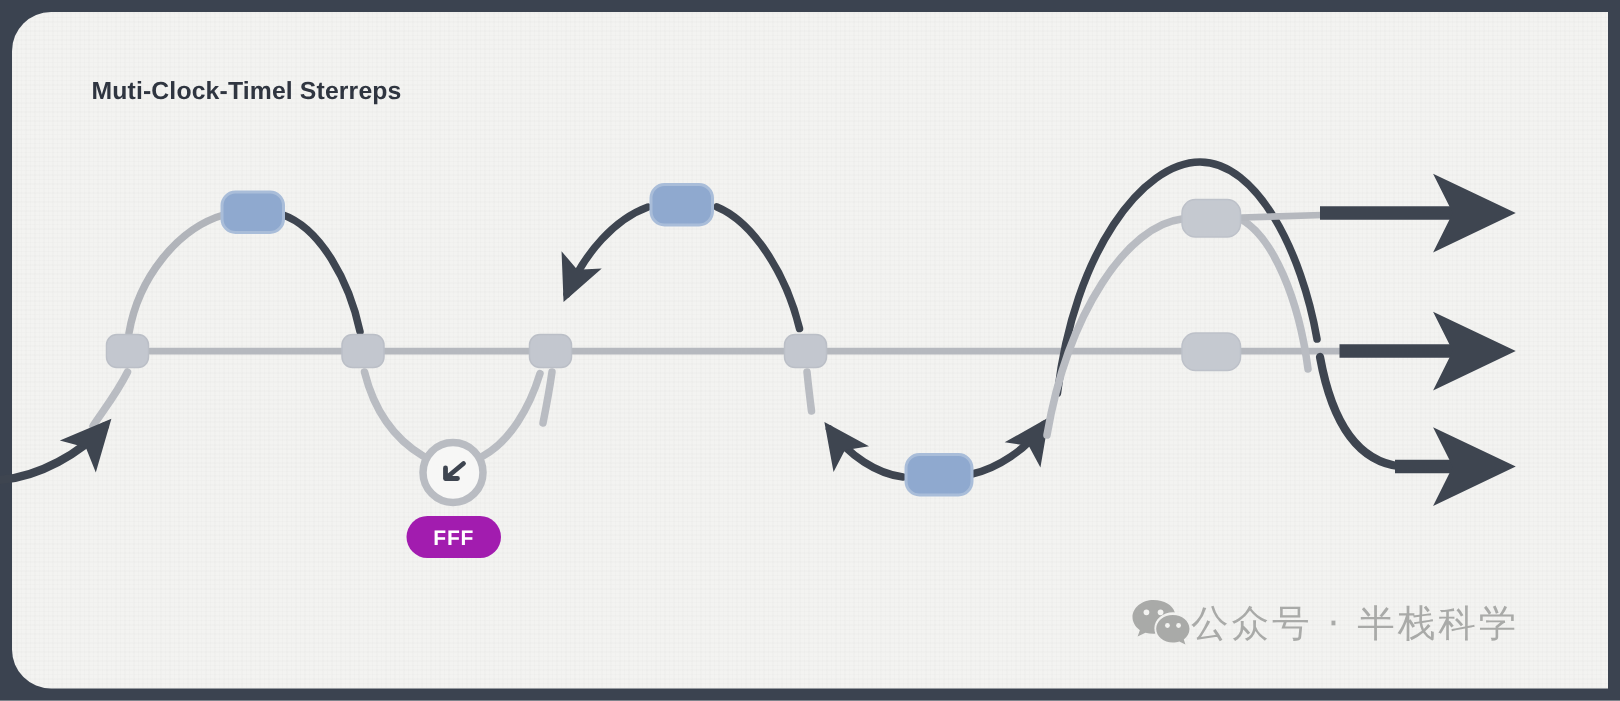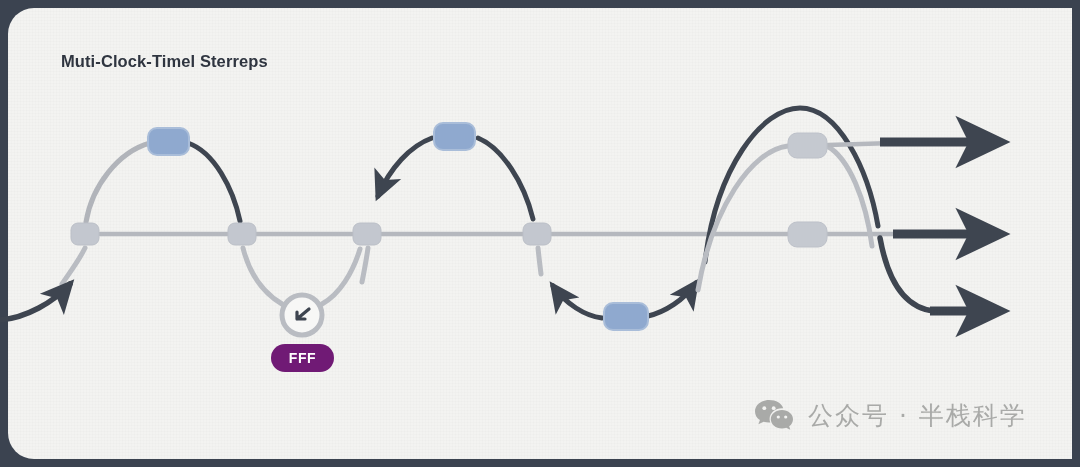--- a/index.html
+++ b/index.html
@@ -45,34 +45,34 @@
     margin-left:11px;
   }
 
   .stage{position:absolute;left:0;top:0;width:1080px;height:467px;}
 
   
   .fff-pill{
     position:absolute;
     left:271px;top:344px;
     width:63px;height:28px;
-    background:#701a75;
+    background:#a21caf;
     border-radius:14px;
     display:flex;align-items:center;justify-content:center;
     color:#ffffff;
     font-size:14px;
     font-weight:700;
     letter-spacing:0.6px;
   }
 
   
   .watermark{
     position:absolute;
     left:754px;top:398px;
-    display:flex;align-items:center;gap:14px;
+    display:flex;align-items:center;
     color:#a8a9a7;
   }
   .wm-text{
     font-size:25px;
     letter-spacing:2px;
     color:#a9aaa8;
     font-family:"DejaVu Sans","Liberation Sans",sans-serif;
   }
   .wm-icon{display:block;}
 </style>

